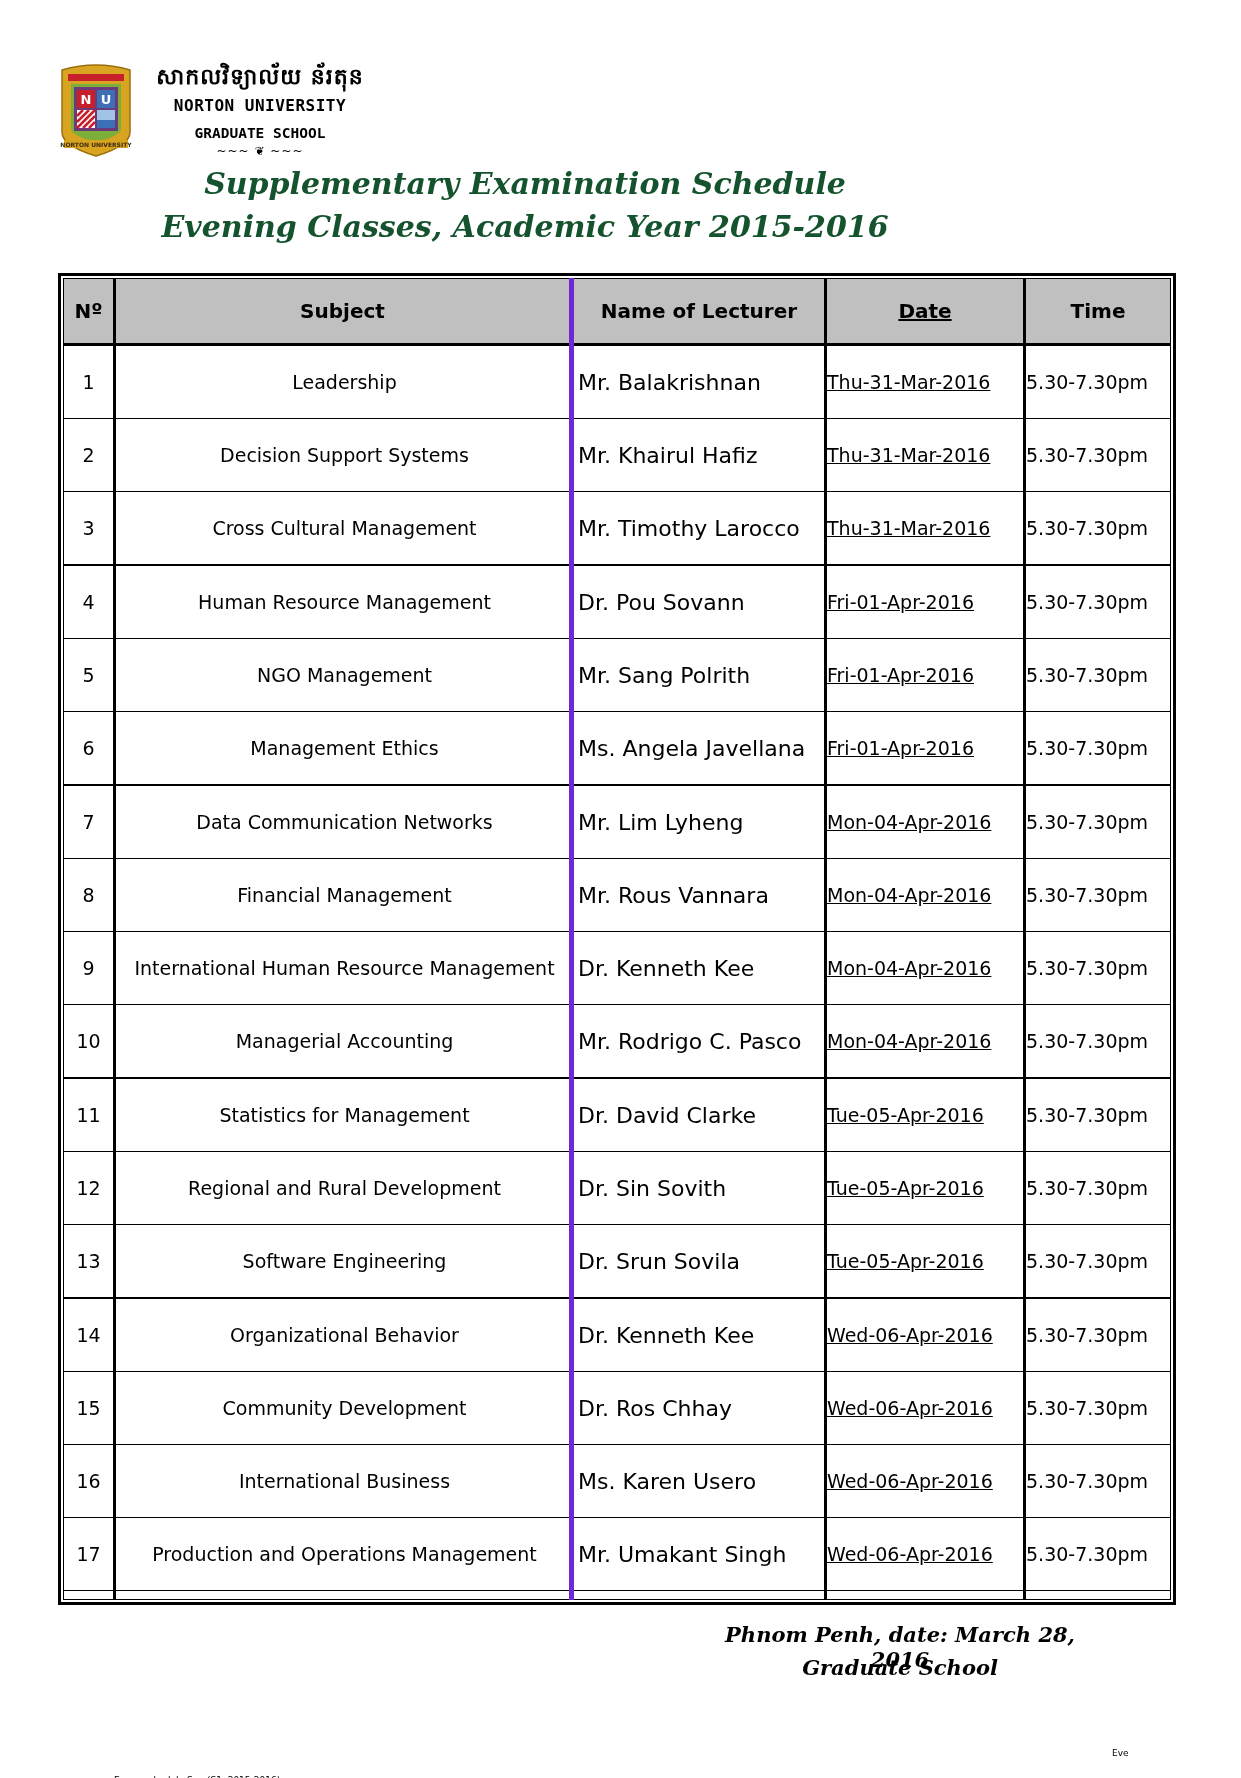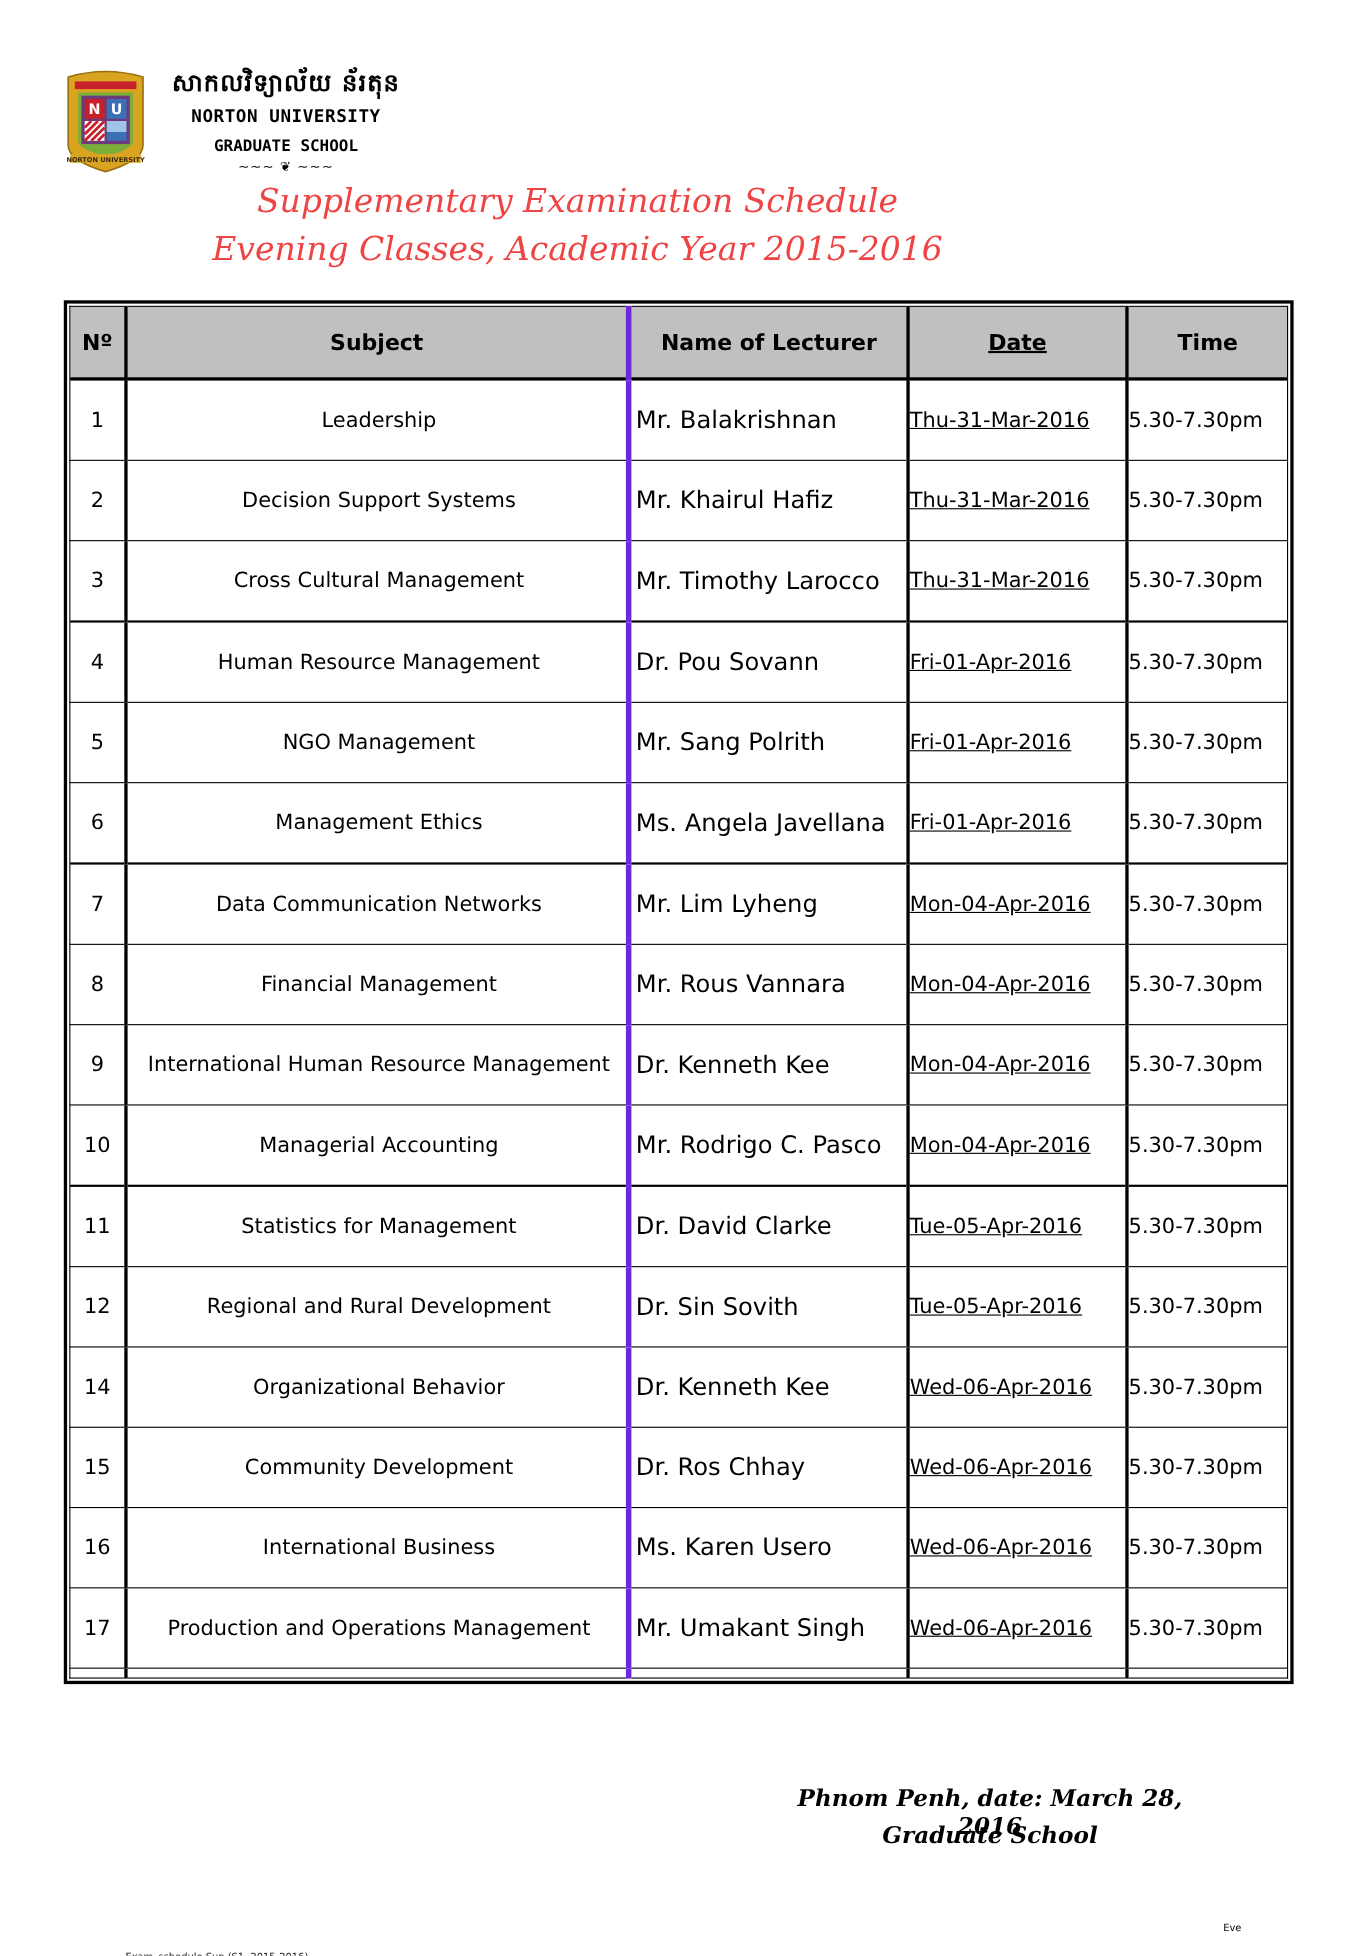--- a/index.html
+++ b/index.html
@@ -6,21 +6,21 @@
   body { width: 1241px; height: 1778px; position: relative; overflow: hidden; font-family: "DejaVu Sans", sans-serif; color: #000; }
 
   
   .logo { position: absolute; left: 58px; top: 62px; width: 76px; height: 96px; }
   .brand { position: absolute; left: 140px; top: 62px; width: 240px; text-align: center; }
   .brand .khmer { font-family: "DejaVu Serif", serif; font-size: 22px; font-weight: bold; letter-spacing: 1px; height: 28px; line-height: 28px; }
   .brand .uni { font-family: "DejaVu Sans Mono", monospace; font-weight: bold; font-size: 16px; letter-spacing: 0.5px; margin-top: 6px; }
   .brand .grad { font-family: "DejaVu Sans Mono", monospace; font-weight: bold; font-size: 14.5px; margin-top: 10px; }
   .brand .orn { font-size: 12px; margin-top: 3px; letter-spacing: 1px; }
 
-  .title { position: absolute; left: 0; width: 1050px; text-align: center; font-family: "DejaVu Serif", serif; font-style: italic; font-weight: normal; color: #ef4444; }
+  .title { position: absolute; left: 0; width: 1050px; text-align: center; font-family: "DejaVu Serif", serif; font-style: italic; font-weight: bold; color: #14532d; }
   .title.t1 { top: 166px; font-size: 30px; }
   .title.t2 { top: 209px; font-size: 30px; }
 
   
   .tbl-wrap { position: absolute; left: 58px; top: 273px; width: 1118px; border: 3px solid #000; padding: 2px; box-sizing: border-box; }
   table { border-collapse: collapse; width: 100%; table-layout: fixed; }
   th, td { border: 1px solid #000; padding: 0; font-family: "DejaVu Sans", sans-serif; }
   th { background: #c0c0c0; height: 64px; font-weight: bold; font-size: 20px; border-bottom: 3px solid #000; }
   td { height: 72px; font-size: 19px; }
   col.c-no { width: 51px; }
@@ -174,20 +174,27 @@
           <td class="date">Tue-05-Apr-2016</td>
           <td class="time">5.30-7.30pm</td>
         </tr>
         <tr>
           <td class="no">12</td>
           <td class="subj">Regional and Rural Development</td>
           <td class="lect">Dr. Sin Sovith</td>
           <td class="date">Tue-05-Apr-2016</td>
           <td class="time">5.30-7.30pm</td>
         </tr>
+        <tr class="group-end">
+          <td class="no">13</td>
+          <td class="subj">Software Engineering</td>
+          <td class="lect">Dr. Srun Sovila</td>
+          <td class="date">Tue-05-Apr-2016</td>
+          <td class="time">5.30-7.30pm</td>
+        </tr>
         <tr>
           <td class="no">14</td>
           <td class="subj">Organizational Behavior</td>
           <td class="lect">Dr. Kenneth Kee</td>
           <td class="date">Wed-06-Apr-2016</td>
           <td class="time">5.30-7.30pm</td>
         </tr>
         <tr>
           <td class="no">15</td>
           <td class="subj">Community Development</td>

